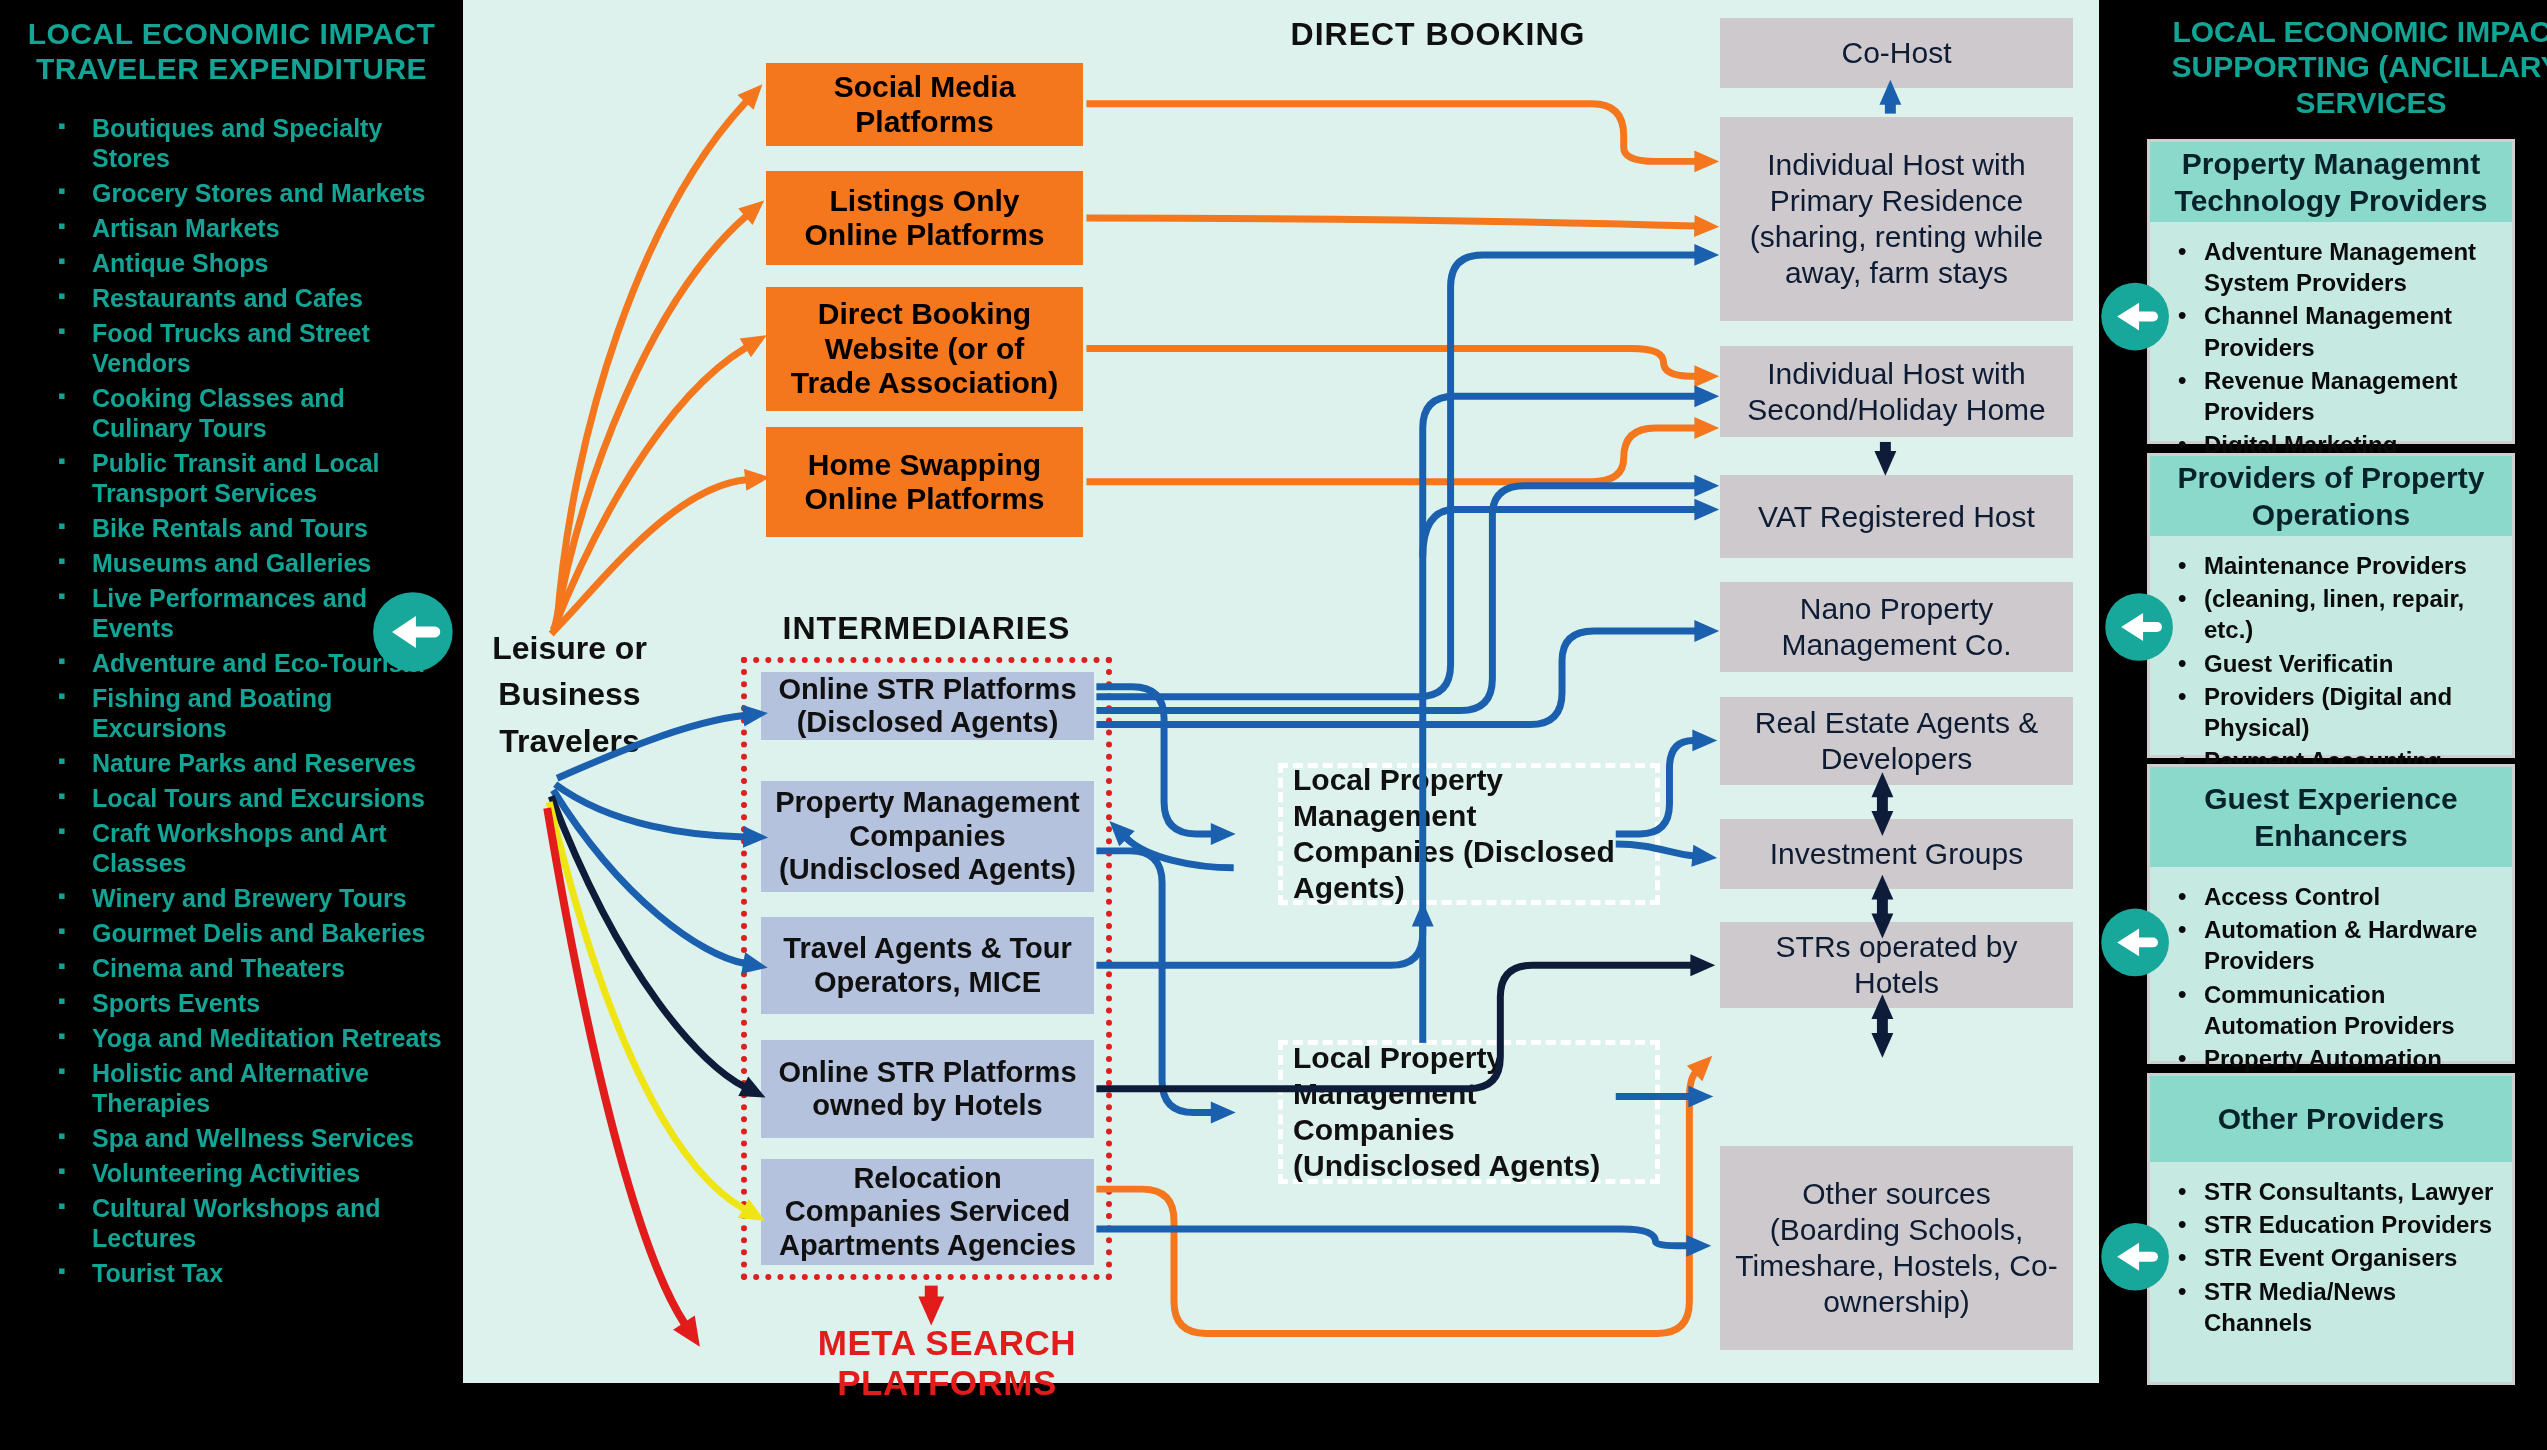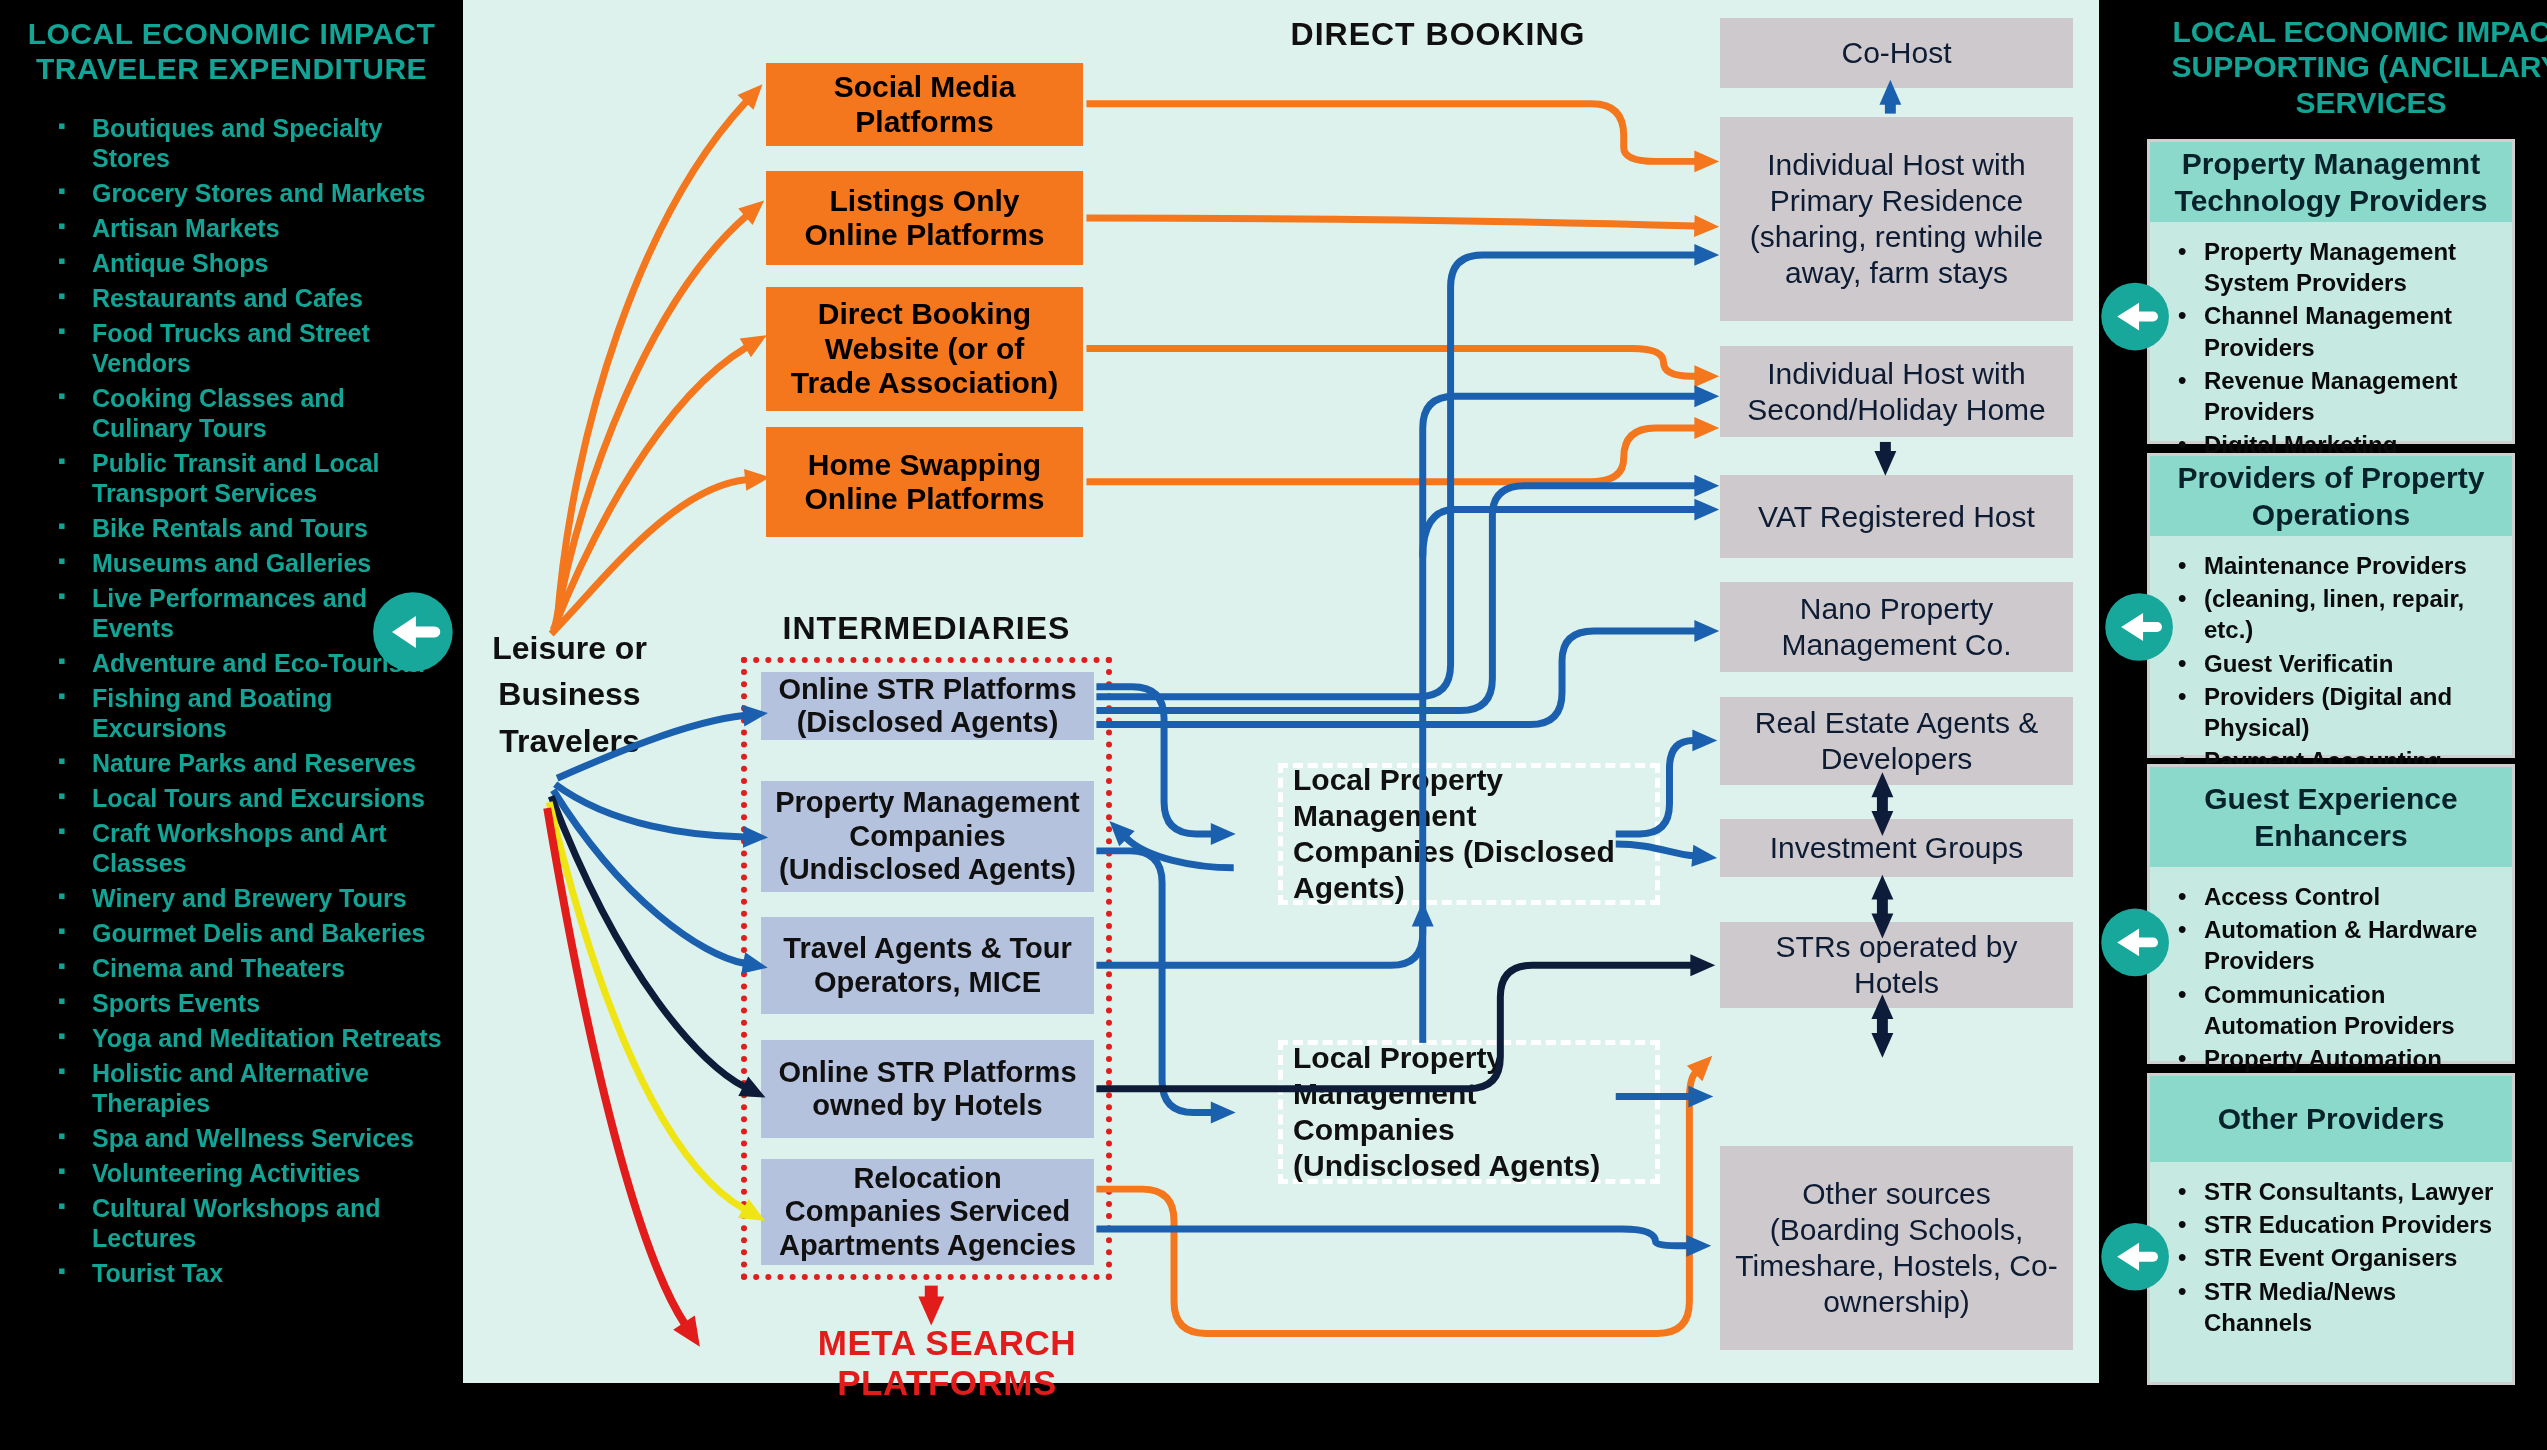--- a/index.html
+++ b/index.html
@@ -112,32 +112,32 @@
 
   <div class="wbox" style="top:763px;height:142px;">Local Property Management Companies (Disclosed Agents)</div>
   <div class="wbox" style="top:1040px;height:144px;">Local Property Management Companies (Undisclosed Agents)</div>
 
   <div class="hbox" style="top:18px;height:70px;">Co-Host</div>
   <div class="hbox" style="top:117px;height:204px;">Individual Host with Primary Residence (sharing, renting while away, farm stays</div>
   <div class="hbox" style="top:346px;height:91px;">Individual Host with Second/Holiday Home</div>
   <div class="hbox" style="top:475px;height:83px;">VAT Registered Host</div>
   <div class="hbox" style="top:582px;height:90px;">Nano Property Management Co.</div>
   <div class="hbox" style="top:697px;height:88px;text-align:center;">Real Estate Agents &amp; Developers</div>
-  <div class="hbox" style="top:819px;height:58px;">Investment Groups</div>
+  <div class="hbox" style="top:819px;height:70px;">Investment Groups</div>
   <div class="hbox" style="top:922px;height:86px;">STRs operated by Hotels</div>
   <div class="hbox" style="top:1146px;height:204px;">Other sources (Boarding Schools, Timeshare, Hostels, Co-ownership)</div>
 
   <div class="meta-label">META SEARCH PLATFORMS</div>
 
   <div class="side-panel right-panel">
     <div class="panel-title">LOCAL ECONOMIC IMPACT SUPPORTING (ANCILLARY) SERVICES</div>
     <div class="svc-card" style="top:139px;height:305px;">
       <div class="card-header" style="height:80px;">Property Managemnt Technology Providers</div>
       <div class="card-body">
-          <div class="svc-item">Property Management System Providers</div>
+          <div class="svc-item">Adventure Management System Providers</div>
           <div class="svc-item">Channel Management Providers</div>
           <div class="svc-item">Revenue Management Providers</div>
           <div class="svc-item">Digital Marketing Providers</div>
           <div class="svc-item">Data Aggregators</div>
         </div>
     </div>
     <div class="svc-card" style="top:453px;height:305px;">
       <div class="card-header" style="height:80px;">Providers of Property Operations</div>
       <div class="card-body">
           <div class="svc-item">Maintenance Providers</div>

